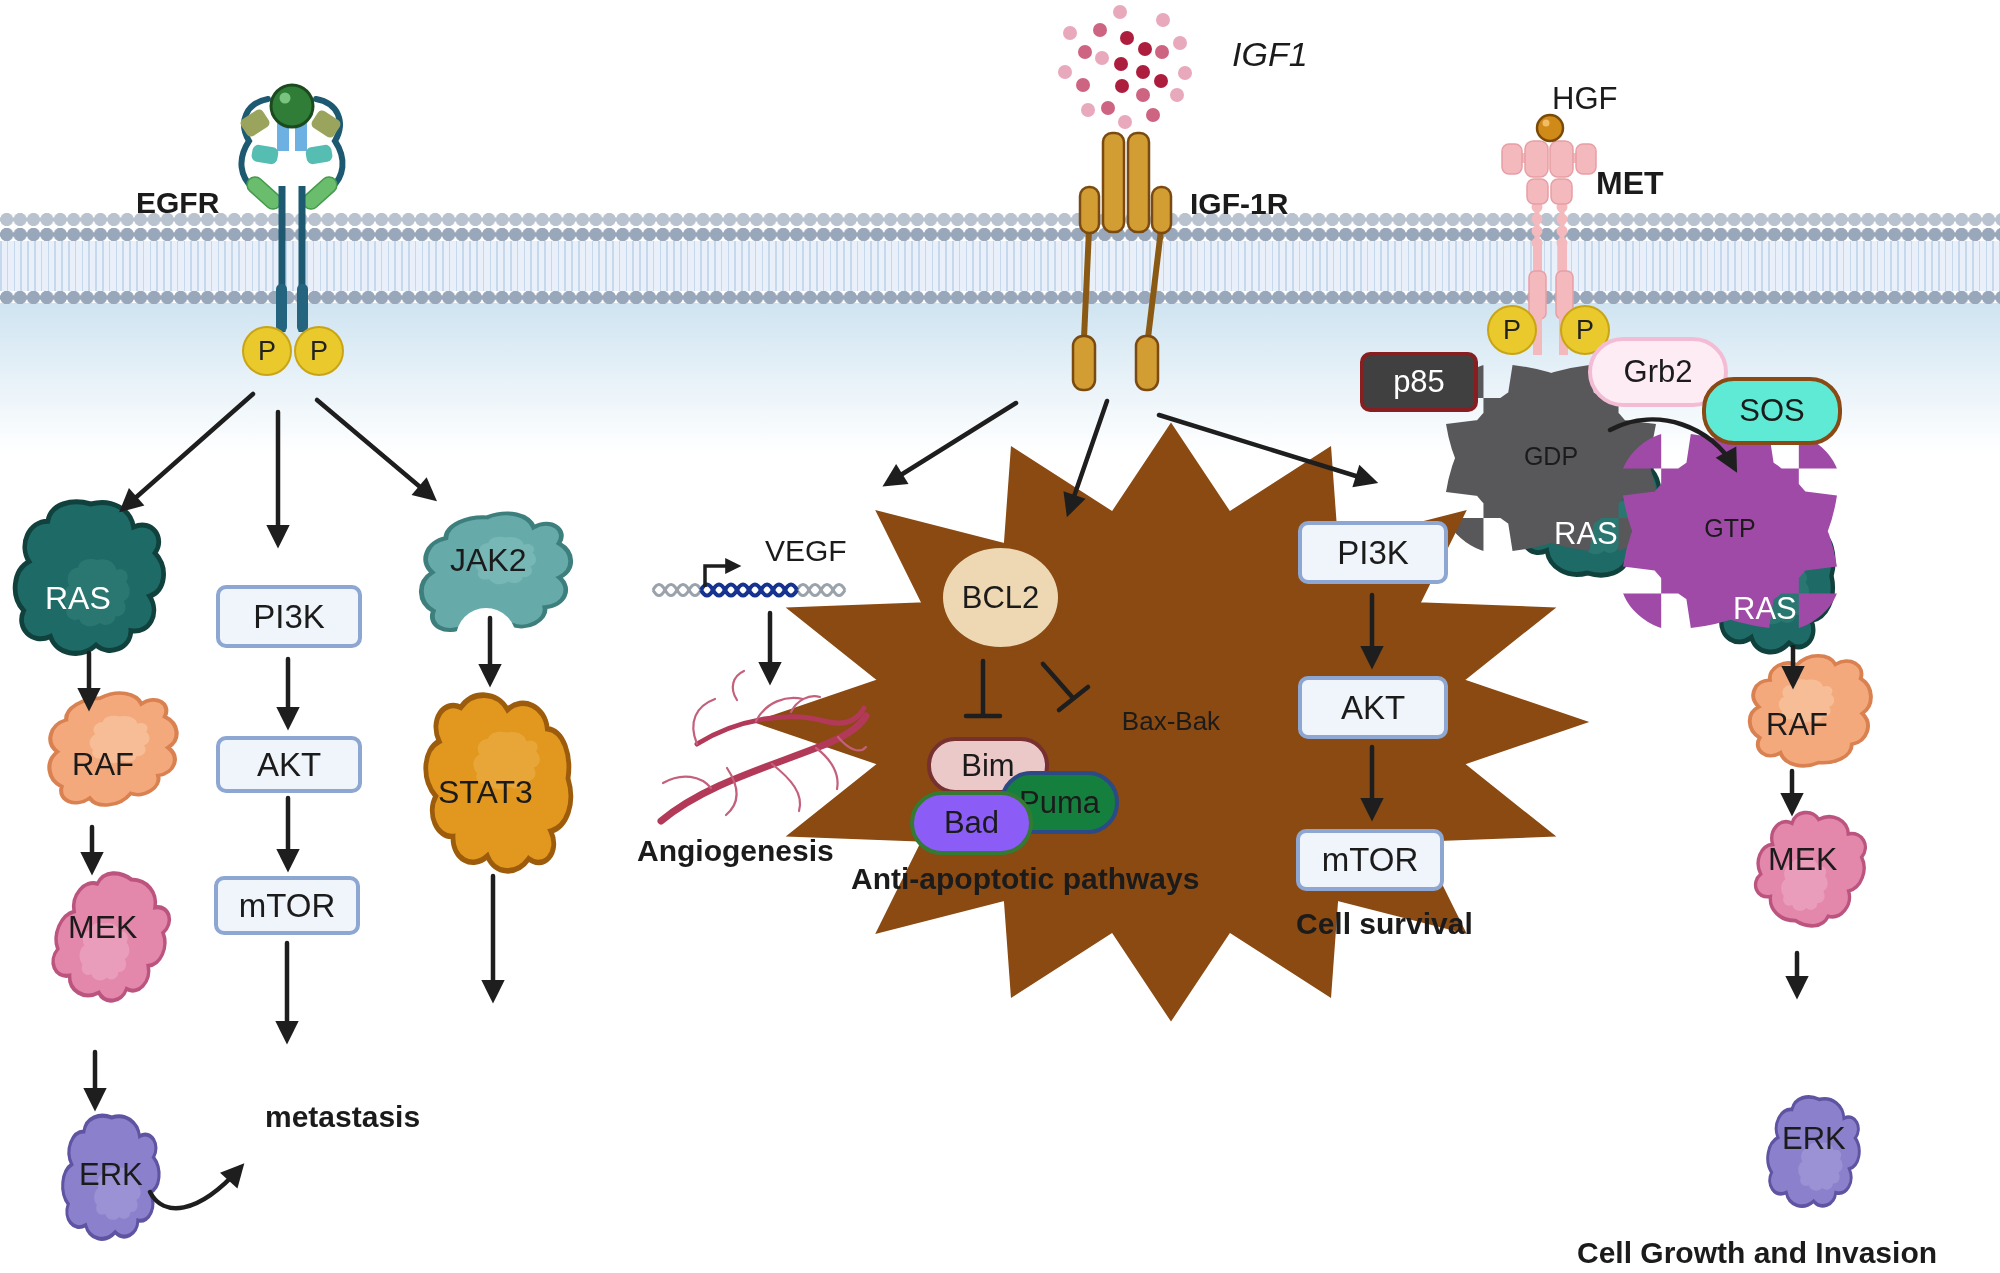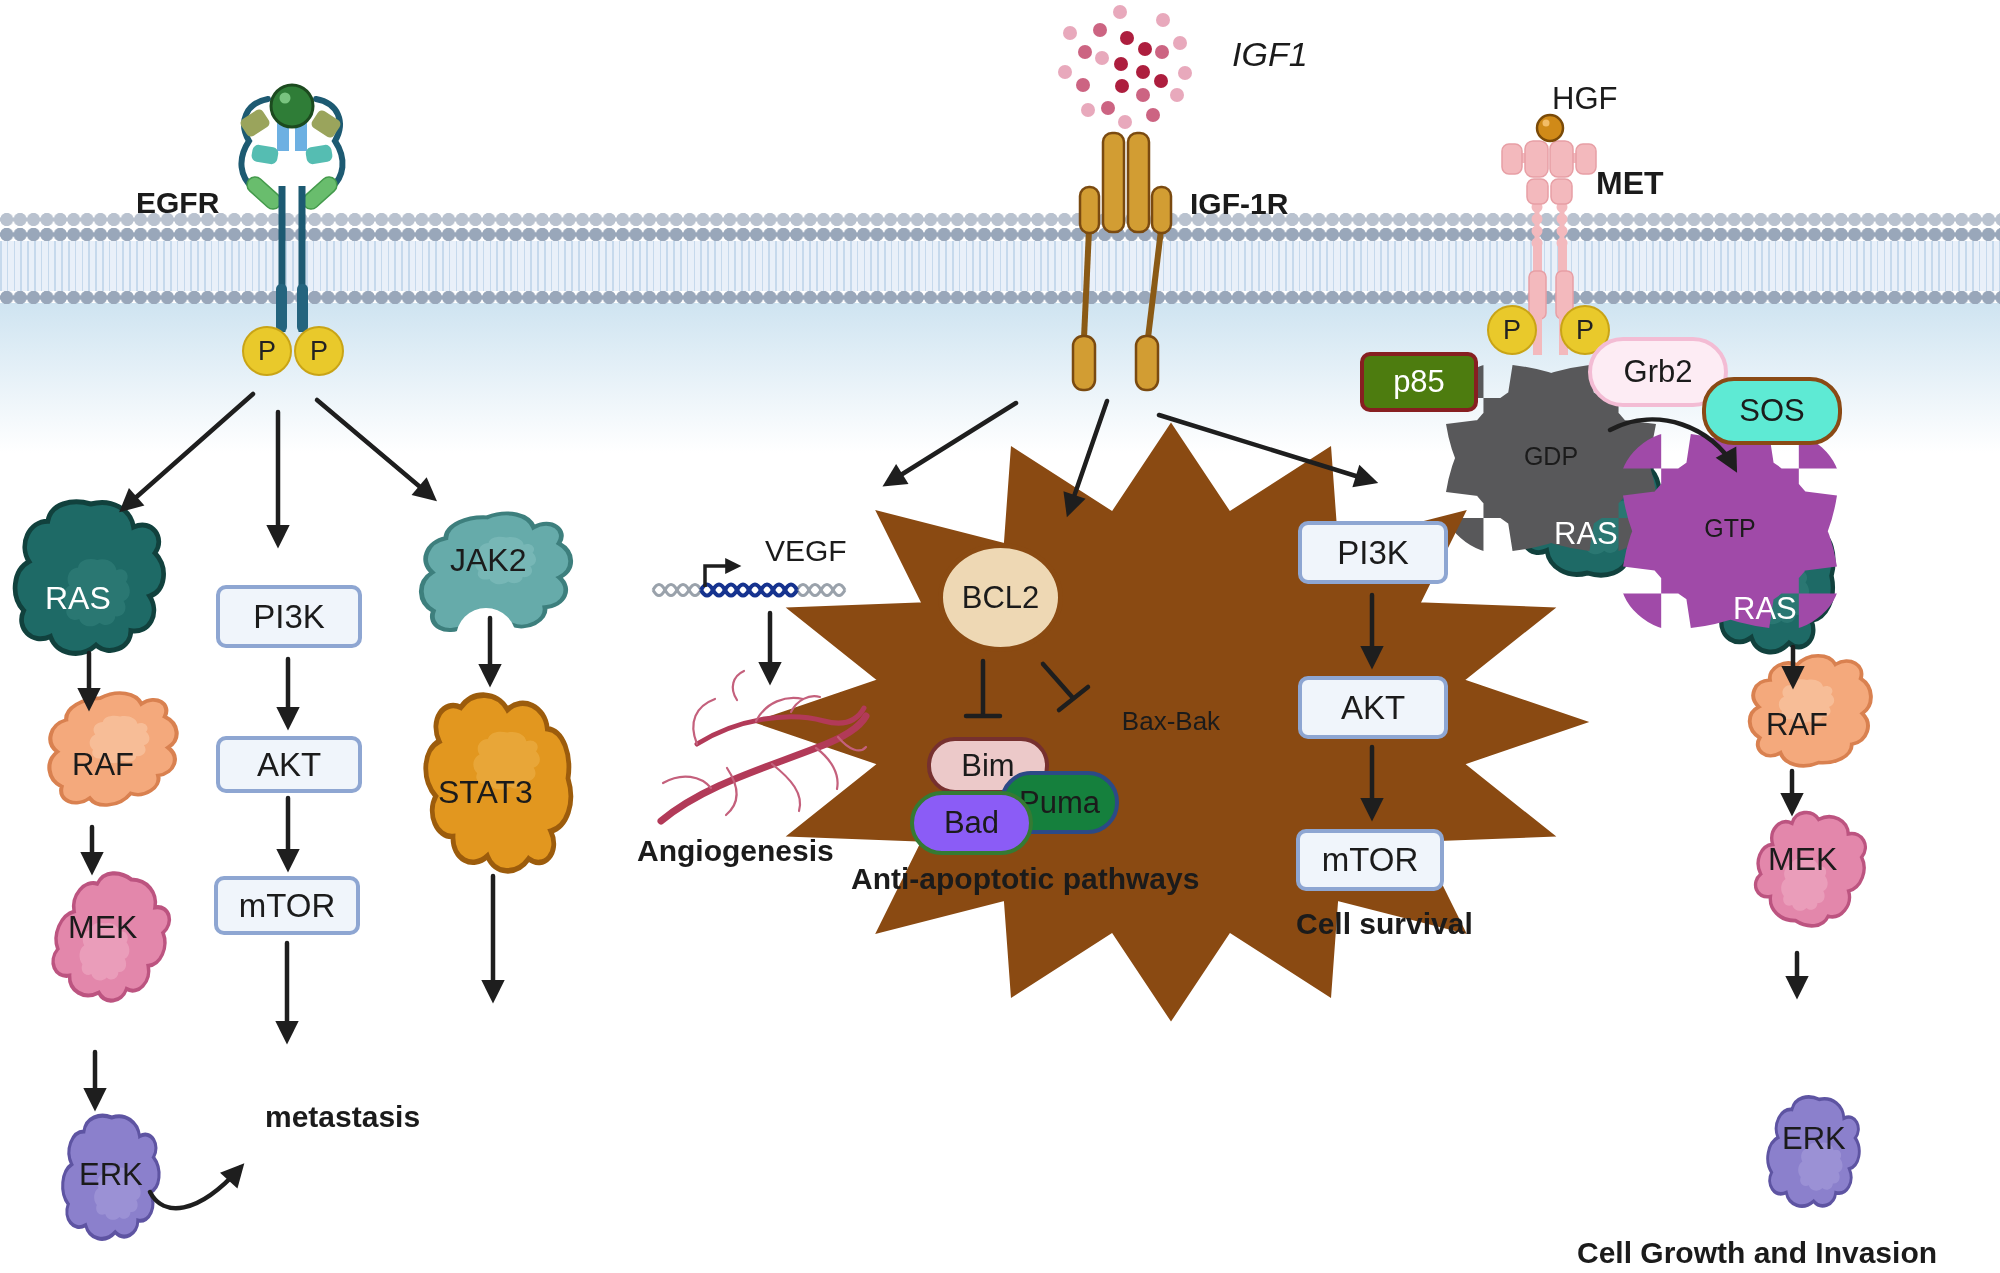--- a/index.html
+++ b/index.html
@@ -274,21 +274,21 @@
   <div class="pbox" style="left:1298px;top:521px;width:150px;height:63px;">
       <span>PI3K</span>
     </div>
   <div class="pbox" style="left:1298px;top:676px;width:150px;height:63px;">
       <span>AKT</span>
     </div>
   <div class="pbox" style="left:1296px;top:829px;width:148px;height:62px;">
       <span>mTOR</span>
     </div>
 
-  <div class="pbox" style="left:1360px;top:352px;width:118px;height:60px;background:#4d7c0f;border-color:#871f21;color:#fff;font-size:31px;">
+  <div class="pbox" style="left:1360px;top:352px;width:118px;height:60px;background:#404040;border-color:#871f21;color:#fff;font-size:31px;">
       <span>p85</span>
     </div>
   <div class="pbox" style="left:1588px;top:337px;width:140px;height:70px;background:#fdecf4;border-color:#f3bcd4;border-radius:35px;font-size:31px;">
       <span>Grb2</span>
     </div>
   <div class="pbox" style="left:1702px;top:377px;width:140px;height:68px;background:#5eead4;border-color:#8a4a15;border-radius:32px;font-size:31px;">
       <span>SOS</span>
     </div>
 
   <div class="pbox" style="left:938px;top:543px;width:125px;height:109px;background:#eed8b4;border:5px solid #8a4a12;border-radius:50%;font-size:31px;">

